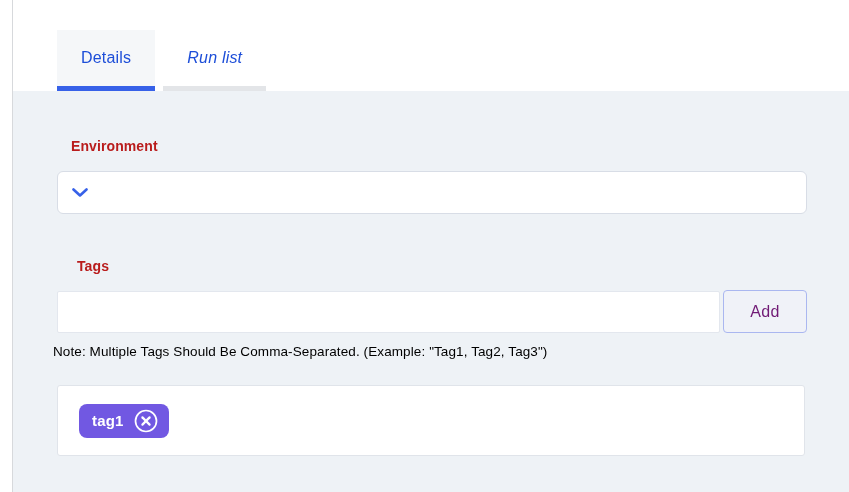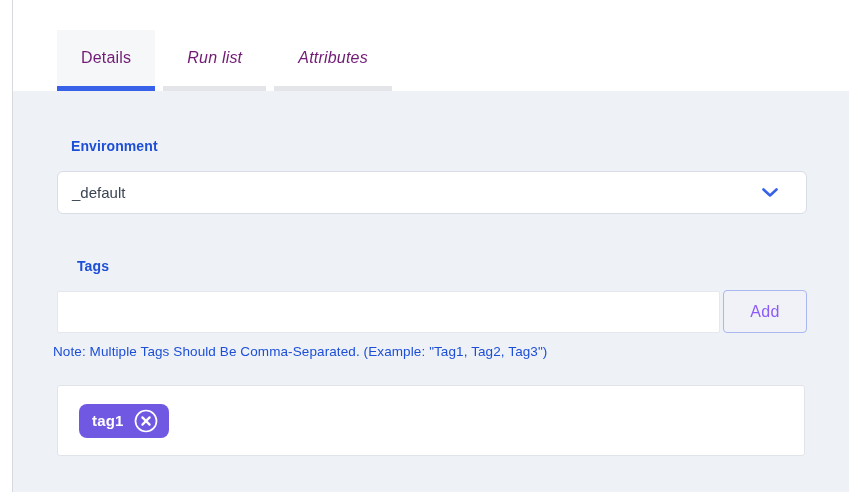--- a/index.html
+++ b/index.html
@@ -27,21 +27,21 @@
     left: 57px; top: 30px;
     display: flex;
     align-items: stretch;
   }
   .tab {
     height: 61px;
     padding: 0 24px;
     display: flex;
     align-items: center;
     font-size: 16px;
-    color: #701a75;
+    color: #1d4ed8;
     letter-spacing: 0.2px;
     border-bottom: 5px solid #e3e5e8;
     background: transparent;
     cursor: pointer;
   }
   .tab + .tab { margin-left: 8px; font-style: italic; }
   .tab.active {
     background: #f5f7f9;
     border-bottom-color: #3761e8;
   }
@@ -51,21 +51,21 @@
     position: absolute;
     left: 13px; top: 91px;
     width: 836px; height: 401px;
     background: #eef2f6;
   }
 
   .field-label {
     position: absolute;
     font-size: 14px;
     font-weight: 700;
-    color: #1d4ed8;
+    color: #b91c1c;
     letter-spacing: 0.1px;
   }
   .label-environment { left: 58px; top: 47px; }
   .label-tags        { left: 56px; top: 167px; margin-left: 8px; }
 
   
   .select-box {
     position: absolute;
     left: 44px; top: 80px;
     width: 750px; height: 43px;
@@ -98,32 +98,32 @@
     color: #3a4452;
     padding: 0 12px;
   }
   .add-btn {
     position: absolute;
     left: 710px; top: 199px;
     width: 84px; height: 43px;
     background: #f0f2f8;
     border: 1px solid #aab7f0;
     border-radius: 4px;
-    color: #8b5cf6;
+    color: #701a75;
     font-family: "Liberation Sans", sans-serif;
     font-size: 16px;
     letter-spacing: 0.3px;
     cursor: pointer;
   }
 
   .note {
     position: absolute;
     left: 40px; top: 253px;
     font-size: 13.5px;
-    color: #1d4ed8;
+    color: #000000;
     letter-spacing: 0.1px;
   }
 
   
   .tags-box {
     position: absolute;
     left: 44px; top: 294px;
     width: 748px; height: 71px;
     background: #ffffff;
     border: 1px solid #e0e4ea;
@@ -165,31 +165,27 @@
 
   <div class="left-rule"></div>
 
   <div class="tabs">
     <div class="tab active">
       <span>Details</span>
     </div>
     <div class="tab">
       <span>Run list</span>
     </div>
-    <div class="tab">
-      <span>Attributes</span>
-    </div>
   </div>
 
   <div class="panel">
 
     <div class="field-label label-environment">Environment</div>
 
     <div class="select-box">
-      <span class="select-value">_default</span>
       <span class="chevron">
         <svg width="16" height="10" viewBox="0 0 16 10" fill="none">
           <polyline points="1.5,1.5 8,7.5 14.5,1.5" stroke="#3761e8" stroke-width="2.6" stroke-linecap="round" stroke-linejoin="round"></polyline>
         </svg>
       </span>
     </div>
 
     <div class="field-label label-tags">Tags</div>
 
     <input class="tags-input" type="text" placeholder="" style="">

